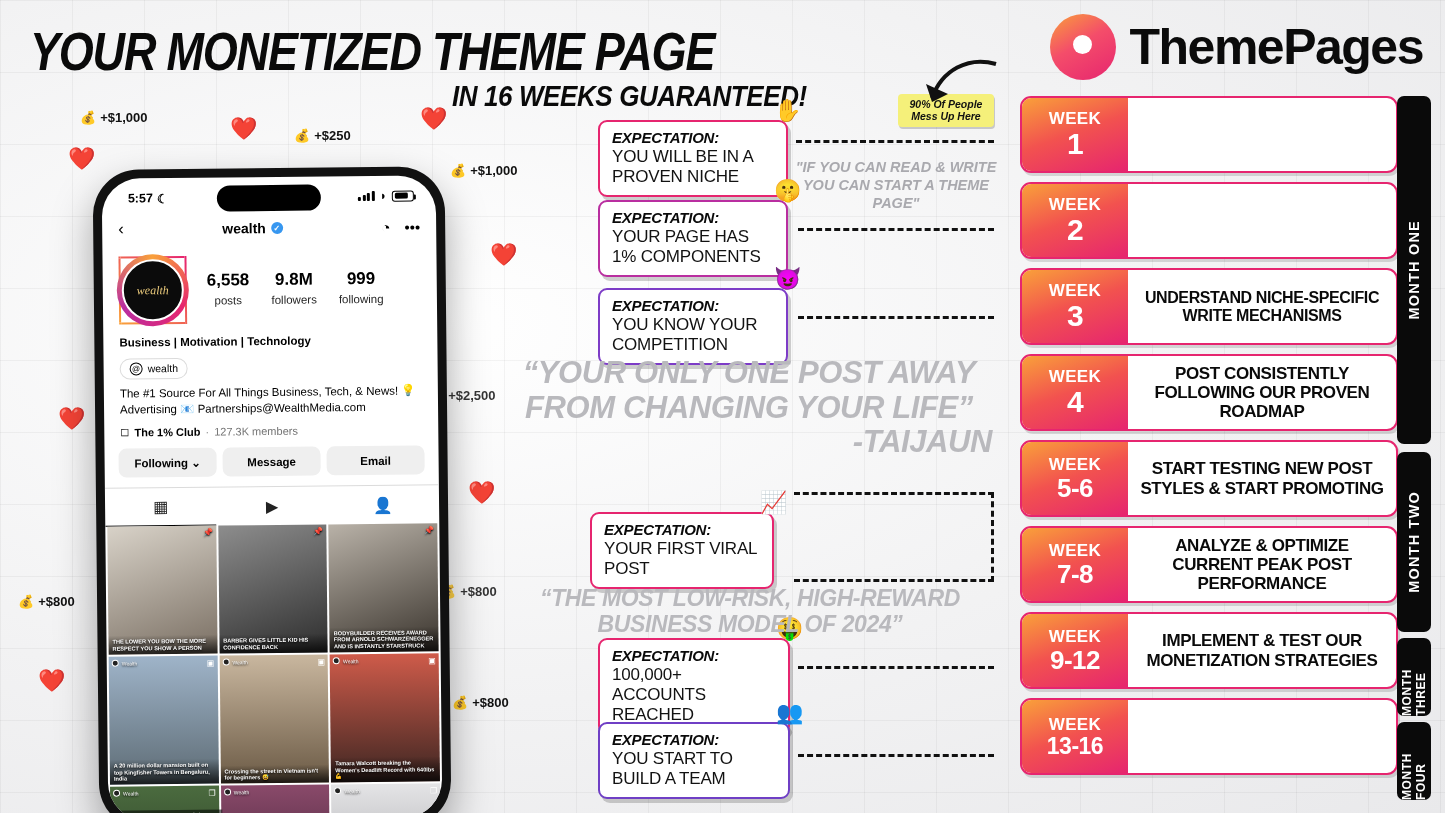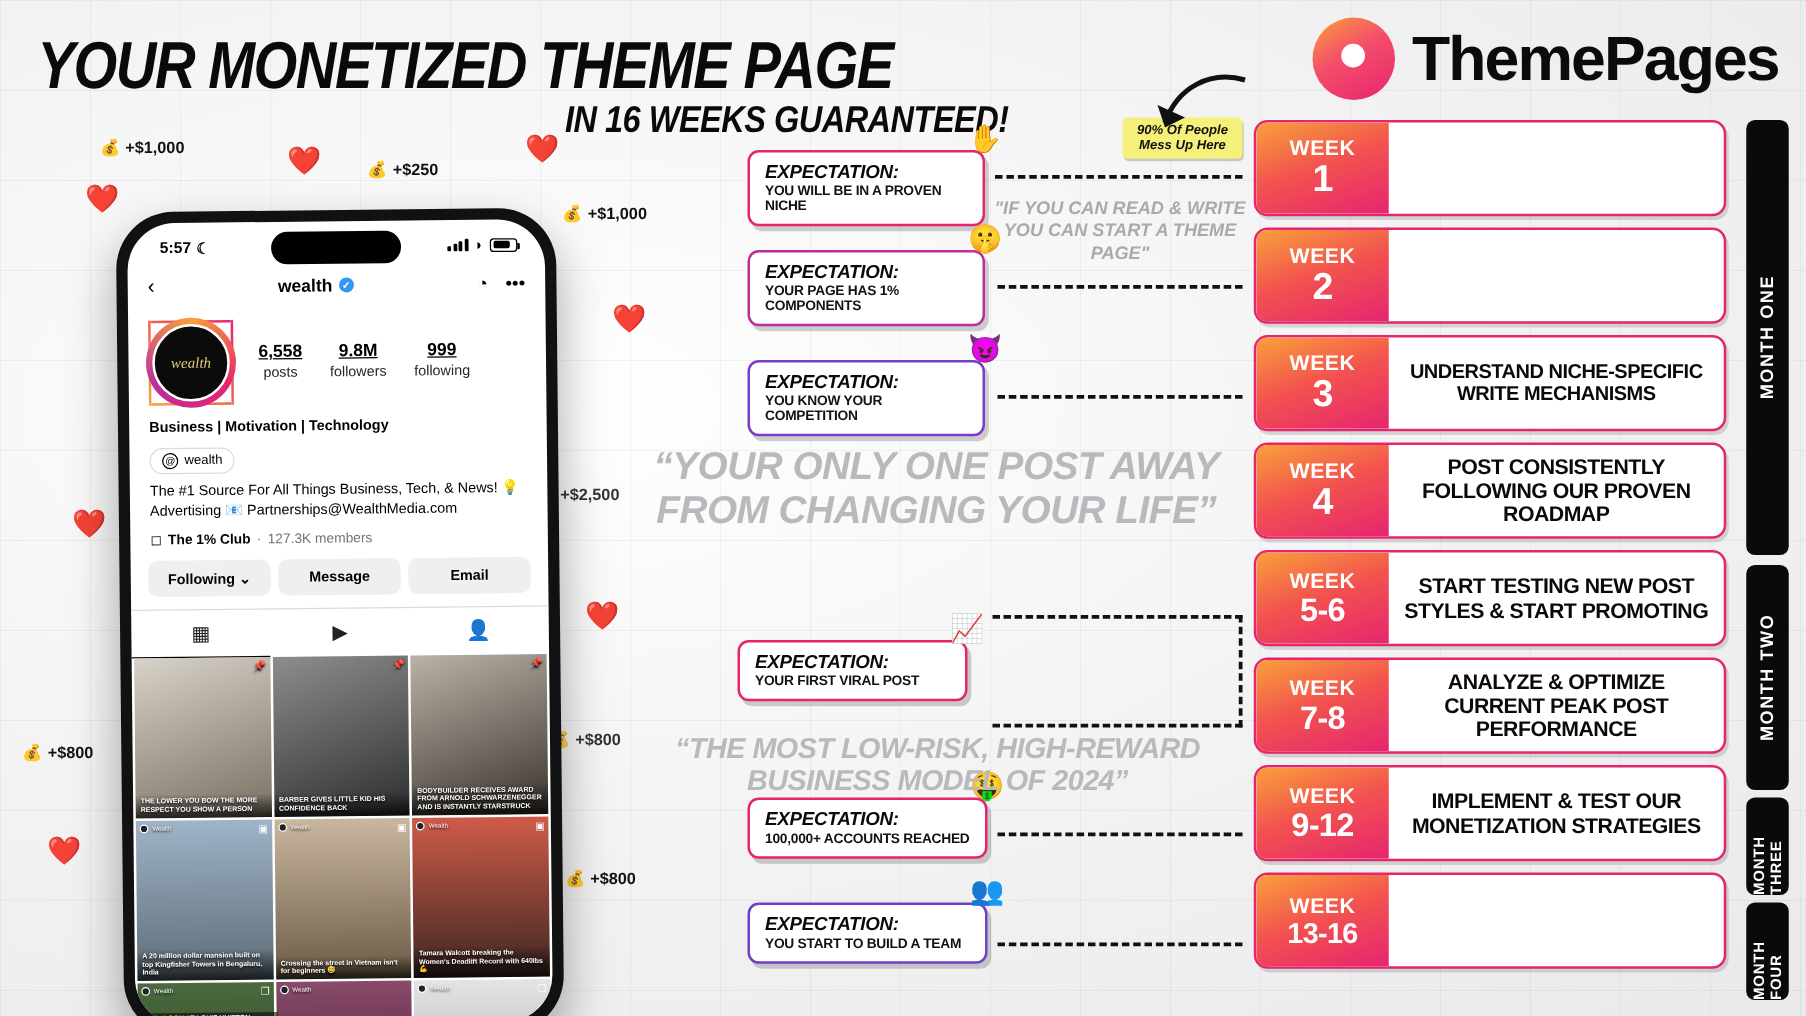--- a/index.html
+++ b/index.html
@@ -105,21 +105,21 @@
     z-index:0;
   }
   .ig-avatar .inner {
     position:relative; z-index:1; width:62px; height:62px; border-radius:50%;
     background:#0b0b0b; border:2px solid #fff;
     display:flex; align-items:center; justify-content:center;
     color:#e8c87a; font-size:12px; font-style:italic; font-family:"Liberation Serif", serif;
   }
   .ig-stats { display: flex; gap: 22px; }
   .ig-stat { text-align: center; }
-  .ig-stat b { display:block; font-size: 14px; font-weight: 700; color:#000;text-decoration:underline; }
+  .ig-stat b { display:block; font-size: 17px; font-weight: 700; color:#000; }
   .ig-stat span { font-size: 11.5px; color: #262626; }
 
   .ig-bio { padding: 6px 16px 0; font-size: 11.5px; color:#000; line-height: 1.45; }
   .ig-bio .cat { font-weight: 700; font-size: 11.5px; }
   .ig-threads {
     display:inline-flex; align-items:center; gap:5px;
     margin: 7px 16px 0; padding: 3px 9px;
     border: 1px solid #dbdbdb; border-radius: 13px; font-size: 10.5px; color:#000;
   }
   .threads-glyph { width:13px;height:13px;border-radius:50%;border:1.3px solid #000; display:flex;align-items:center;justify-content:center;font-size:8px;}
@@ -163,21 +163,21 @@
     border-radius: 9px;
     padding: 7px 12px 8px;
     box-shadow: 3px 4px 0 rgba(0,0,0,0.18);
   }
   .exp .lab {
     font-size: 15px; font-weight: 800; font-style: italic; color:#0a0a0a;
     letter-spacing: -0.2px; margin-bottom: 1px;
     font-family: "Liberation Sans", sans-serif;
   }
   .exp .txt {
-    font-size: 11px; font-weight: 700; color:#121212; letter-spacing: -0.2px;
+    font-size: 17px; font-weight: 400; color:#121212; letter-spacing: -0.2px;
     font-family: "Liberation Sans", sans-serif;
   }
   .exp .emoji { position:absolute; right: -16px; top: -24px; font-size: 22px; }
 
   .dashline {
     position:absolute; border-top: 3px dashed #111; height:0;
   }
   .dashbox {
     position:absolute; border: 3px dashed #111; border-left: none;
   }
@@ -194,21 +194,21 @@
 
   
   .callout {
     position:absolute; background: #f5f07a; border-radius: 4px;
     padding: 4px 8px; font-size: 10.5px; font-weight: 800; font-style: italic;
     color:#111; text-align:center; line-height:1.18;
     box-shadow: 1px 2px 0 rgba(0,0,0,0.18);
   }
 
   
-  .roadmap { position:absolute; right: 64px; top: 96px; width: 378px; }
+  .roadmap { position:absolute; right: 47px; top: 96px; width: 378px; }
   .rm-row {
     display:flex; align-items:stretch; margin-bottom: 9px;
     border: 2.5px solid #e6256f; border-radius: 11px; overflow:hidden;
     background:#fff; height: 77px;
     box-shadow: 2px 3px 0 rgba(0,0,0,0.13);
   }
   .rm-week {
     width: 106px; flex: none;
     background: linear-gradient(160deg, #f9a03a 0%, #f2524f 48%, #e6256f 100%);
     color: #fff; display:flex; flex-direction:column; align-items:center; justify-content:center;
@@ -482,20 +482,21 @@
     <div class="emoji">👥</div>
     <div class="lab">EXPECTATION:</div>
     <div class="txt">YOU START TO BUILD A TEAM</div>
   </div>
   <div class="dashline" style="left:798px; top:754px; width:196px;"></div>
 
   <div class="quote-small" style="left:790px; top:158px; width:212px;">"IF YOU CAN READ &amp; WRITE YOU CAN START A THEME PAGE"</div>
 
   <div class="quote" style="left:500px; top:356px; width:498px; font-size:31px; text-align:center;">
     <span>“YOUR ONLY ONE POST AWAY FROM CHANGING YOUR LIFE”</span>
+    <div style="text-align:right; padding-right:6px;">-TAIJAUN</div>
   </div>
 
   <div class="quote" style="left:494px; top:586px; width:512px; font-size:23px; text-align:center;">“THE MOST LOW-RISK,  HIGH-REWARD BUSINESS MODEL OF 2024”</div>
 
   <div class="roadmap">
     <div class="rm-row">
       <div class="rm-week">
           <div class="w">WEEK</div>
           <div class="n">1</div>
         </div>

